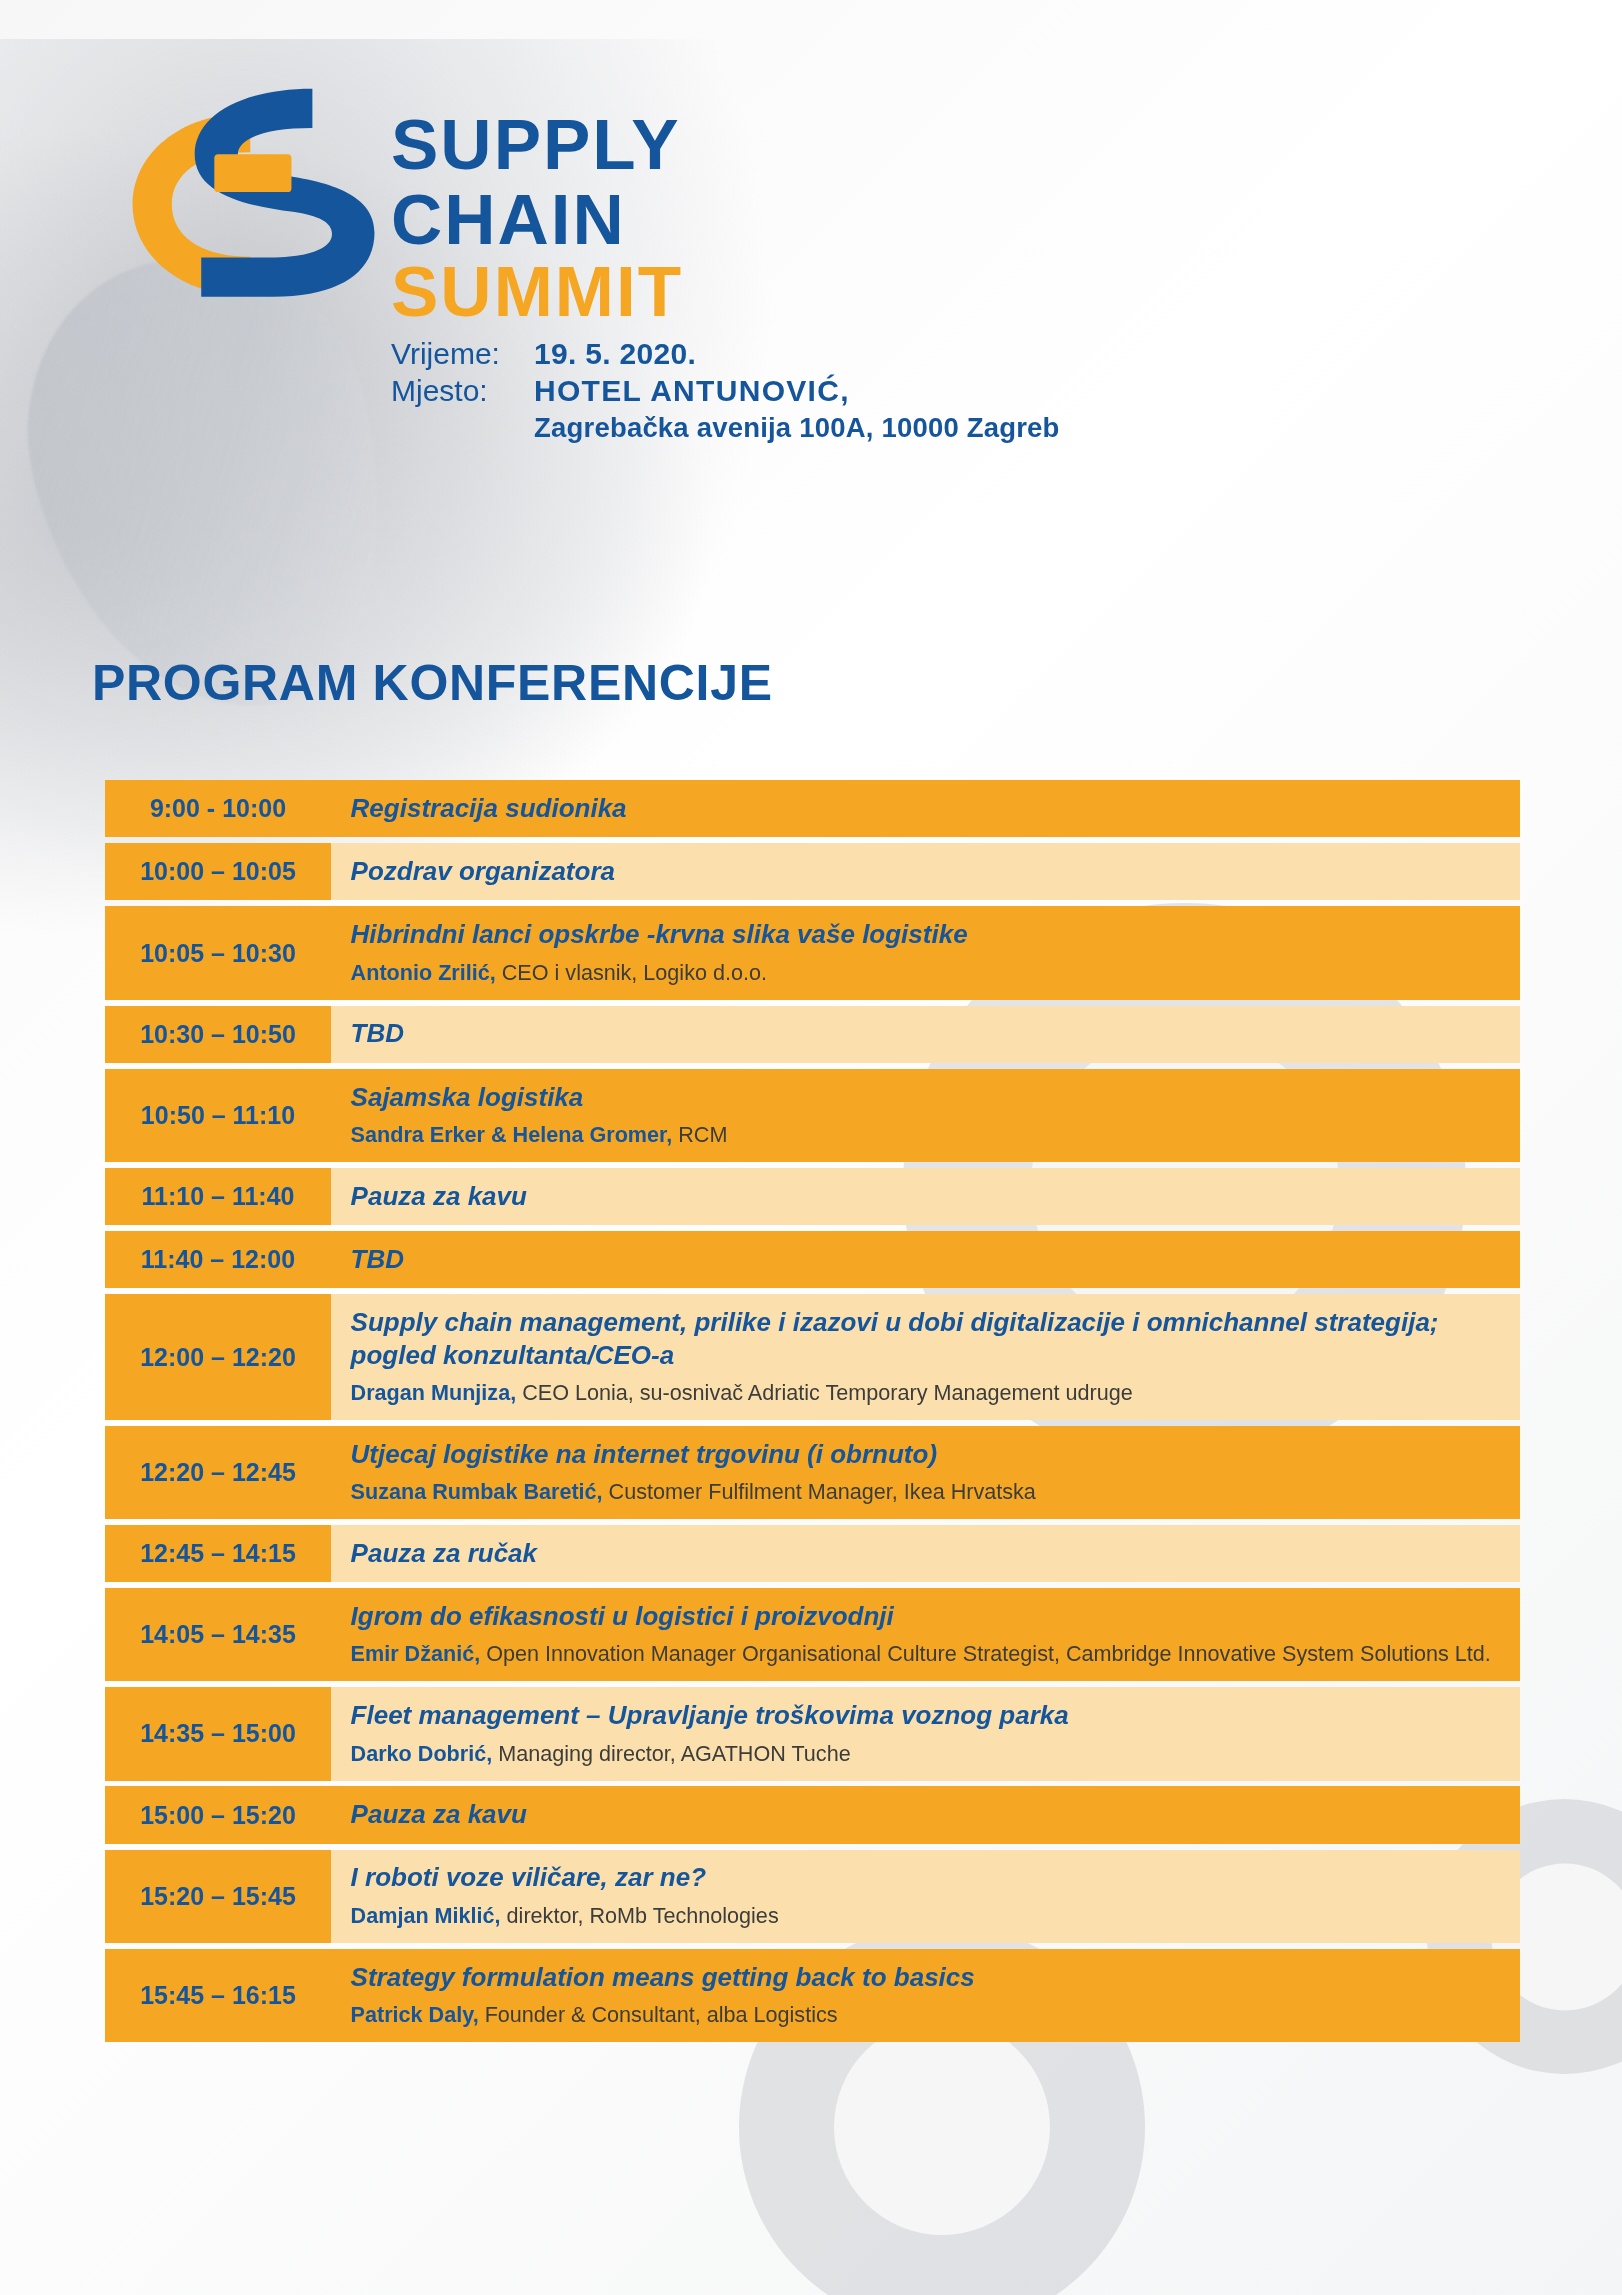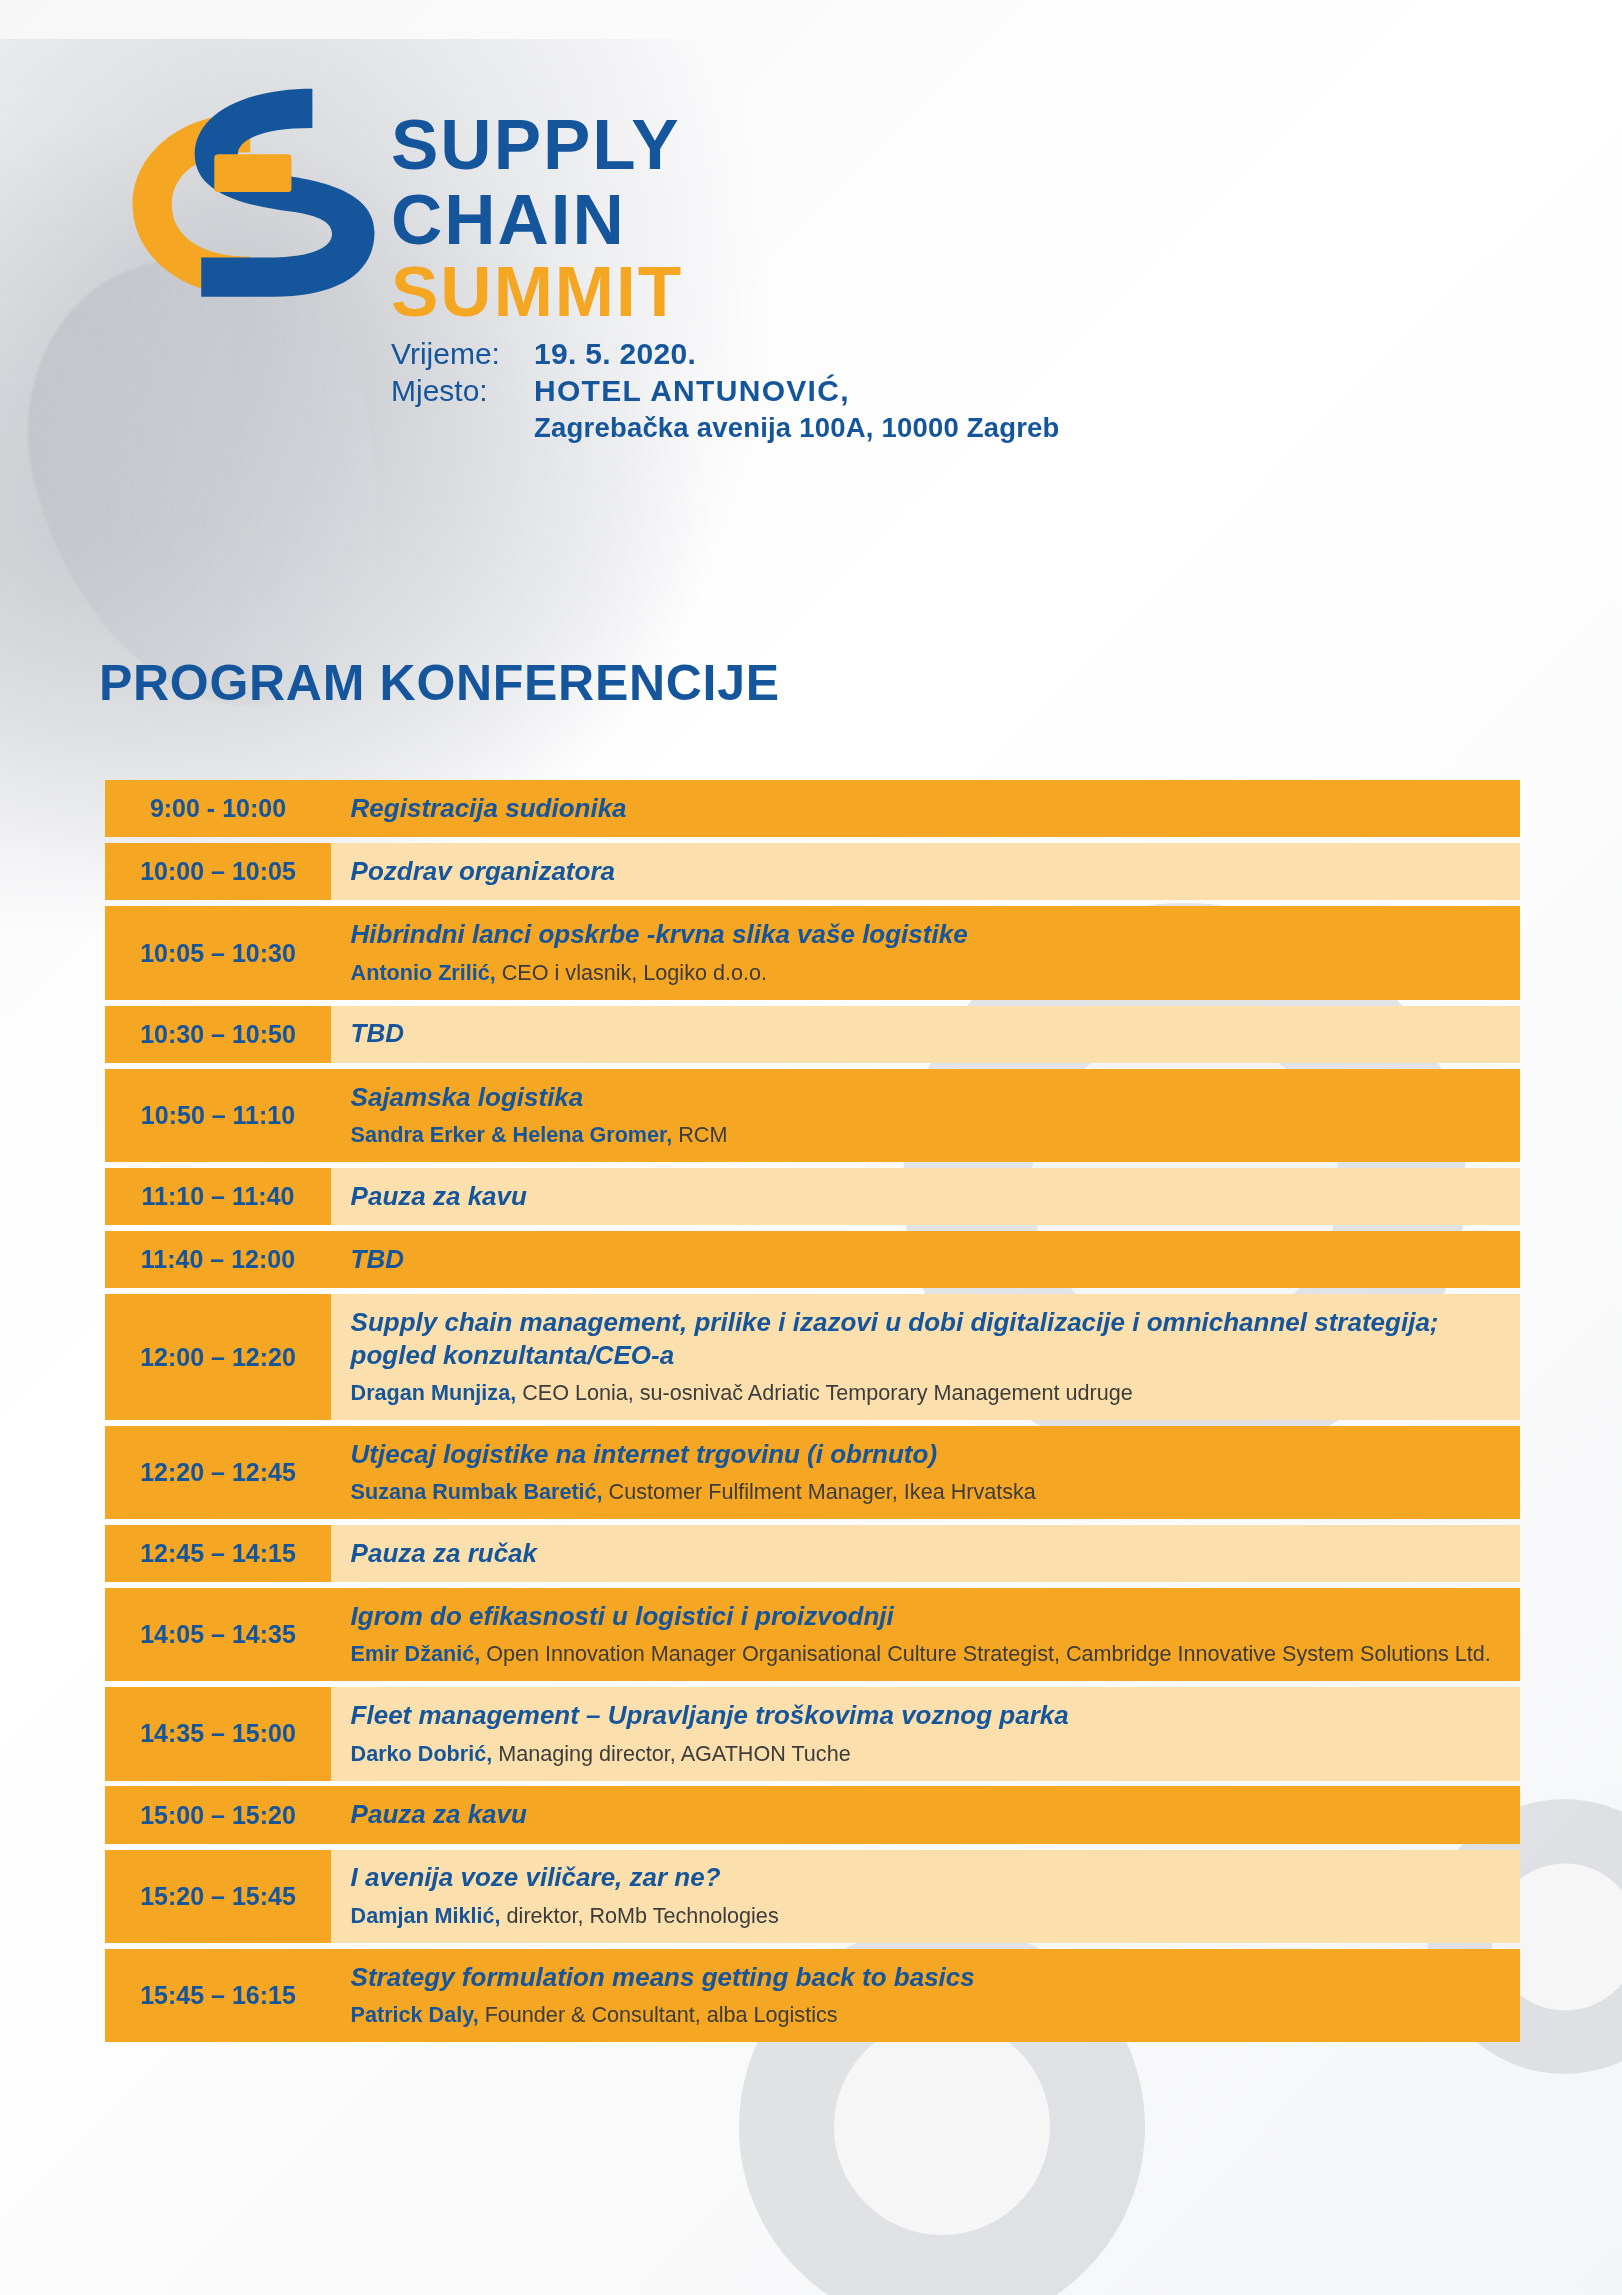--- a/index.html
+++ b/index.html
@@ -124,21 +124,21 @@
     font-size: 27.5px;
     font-weight: bold;
     color: #15559b;
     letter-spacing: 0.2px;
     margin-top: 2.6px;
   }
 
   
   .page-title {
     position: absolute;
-    left: 99px;
+    left: 92px;
     top: 654px;
     font-size: 50px;
     font-weight: bold;
     color: #15559b;
     letter-spacing: 0.7px;
   }
 
   
   .schedule {
     position: absolute;
@@ -325,21 +325,21 @@
     </div>
     <div class="row accent">
       <div class="time-cell">15:00 – 15:20</div>
       <div class="detail-cell">
         <div class="topic">Pauza za kavu</div>
       </div>
     </div>
     <div class="row">
       <div class="time-cell">15:20 – 15:45</div>
       <div class="detail-cell">
-        <div class="topic">I avenija voze viličare, zar ne?</div>
+        <div class="topic">I roboti voze viličare, zar ne?</div>
         <div class="speaker"><span class="nm">Damjan Miklić,</span><span> direktor, RoMb Technologies</span></div>
       </div>
     </div>
     <div class="row accent">
       <div class="time-cell">15:45 – 16:15</div>
       <div class="detail-cell">
         <div class="topic">Strategy formulation means getting back to basics</div>
         <div class="speaker"><span class="nm">Patrick Daly,</span><span> Founder &amp; Consultant, alba Logistics</span></div>
       </div>
     </div>

